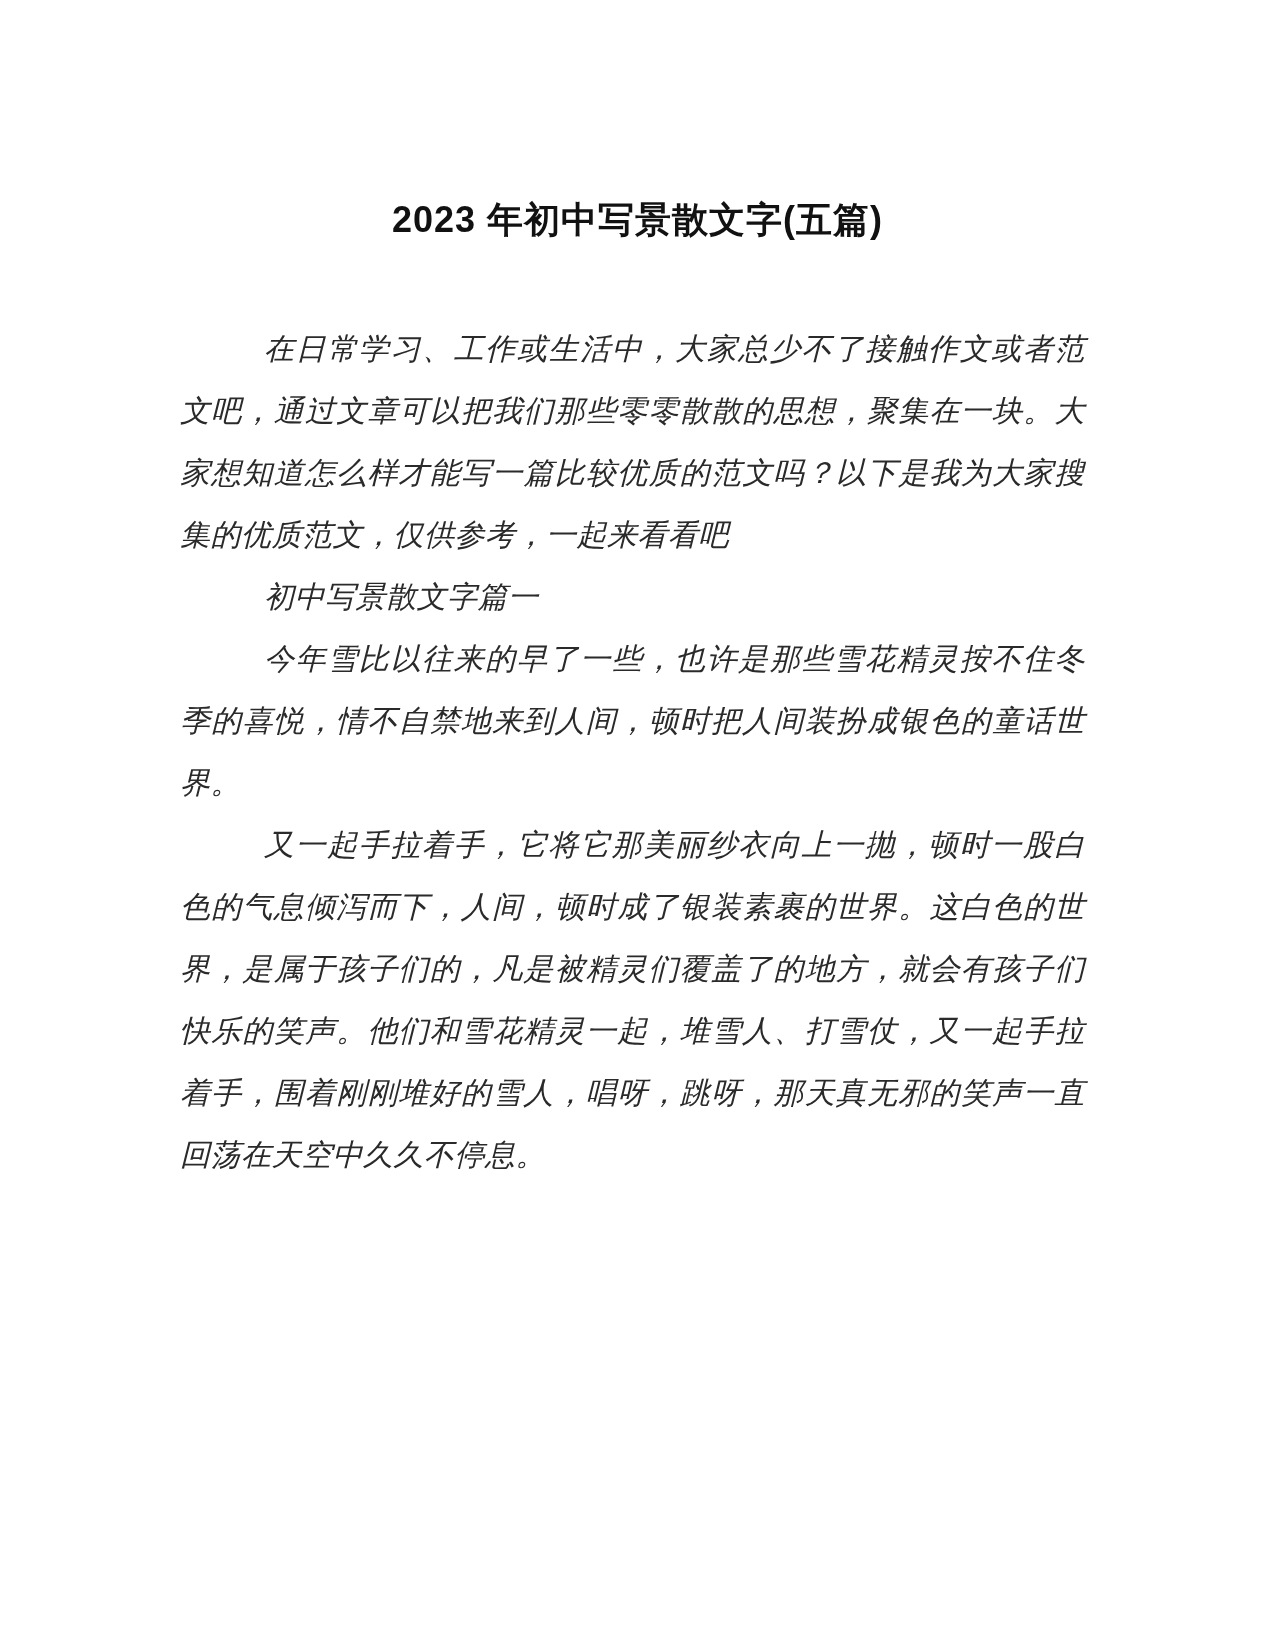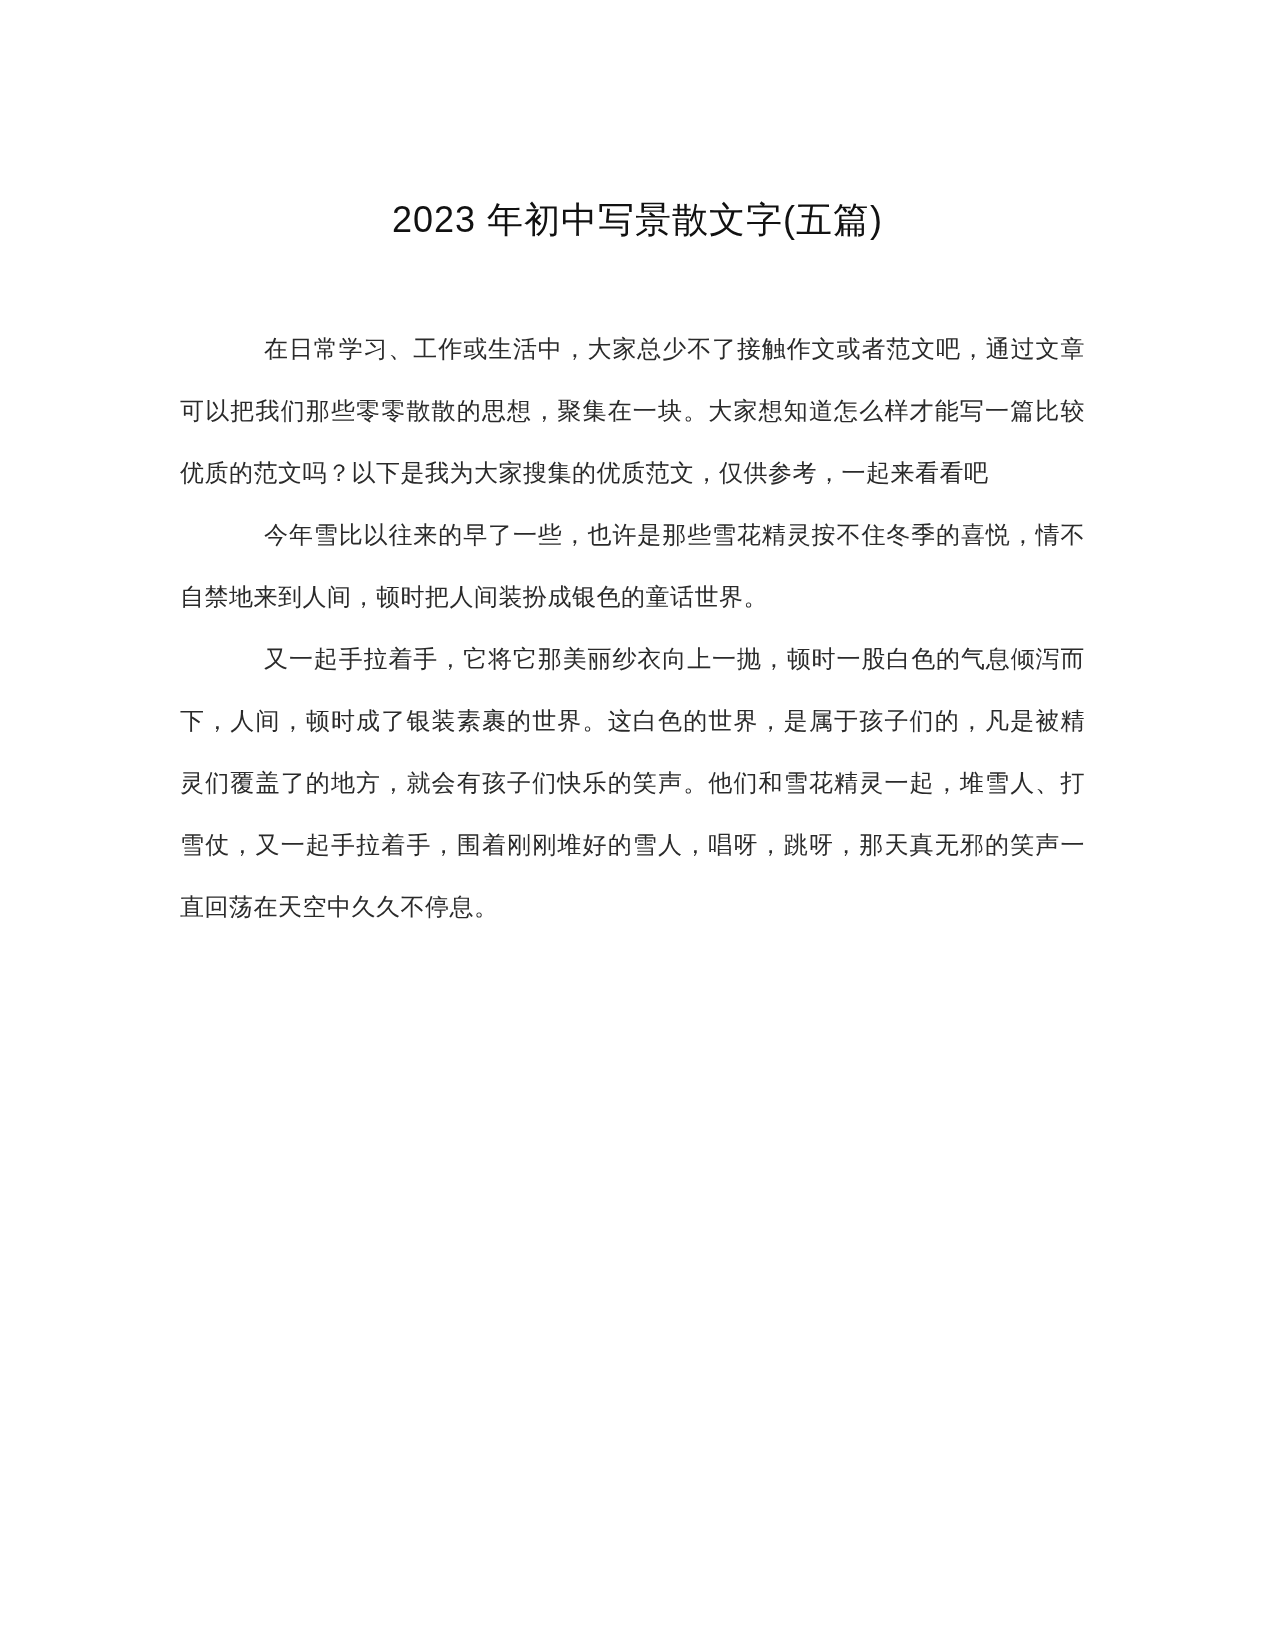--- a/index.html
+++ b/index.html
@@ -17,46 +17,48 @@
     color: #1c1c1c;
   }
   .doc-title {
     position: absolute;
     top: 196px;
     left: 0;
     width: 100%;
     margin: 0;
     text-align: center;
     font-size: 36px;
-    font-weight: 400;
+    font-weight: 700;
     letter-spacing: 1px;
     color: #111111;
     font-family: "Liberation Sans", "DejaVu Sans", sans-serif;
   }
   .doc-body {
     position: absolute;
     top: 318px;
     left: 180px;
     width: 905px;
   }
   .doc-body p {
     margin: 0;
-    font-size: 24px;
+    font-size: 30px;
     line-height: 62px;
     text-align: justify;
     text-justify: inter-character;
     text-indent: 84px;
     letter-spacing: 0.5px;
     font-weight: 400;
     color: #2a2a2a;
+    font-style: italic;
   }
 </style>
 </head>
 <body>
 
 <div class="page">
   <h1 class="doc-title">2023 年初中写景散文字(五篇)</h1>
   <div class="doc-body">
       <p>在日常学习、工作或生活中，大家总少不了接触作文或者范文吧，通过文章可以把我们那些零零散散的思想，聚集在一块。大家想知道怎么样才能写一篇比较优质的范文吗？以下是我为大家搜集的优质范文，仅供参考，一起来看看吧</p>
+      <p>初中写景散文字篇一</p>
       <p>今年雪比以往来的早了一些，也许是那些雪花精灵按不住冬季的喜悦，情不自禁地来到人间，顿时把人间装扮成银色的童话世界。</p>
       <p>又一起手拉着手，它将它那美丽纱衣向上一抛，顿时一股白色的气息倾泻而下，人间，顿时成了银装素裹的世界。这白色的世界，是属于孩子们的，凡是被精灵们覆盖了的地方，就会有孩子们快乐的笑声。他们和雪花精灵一起，堆雪人、打雪仗，又一起手拉着手，围着刚刚堆好的雪人，唱呀，跳呀，那天真无邪的笑声一直回荡在天空中久久不停息。</p>
     </div>
 </div>
 
 </body></html>

